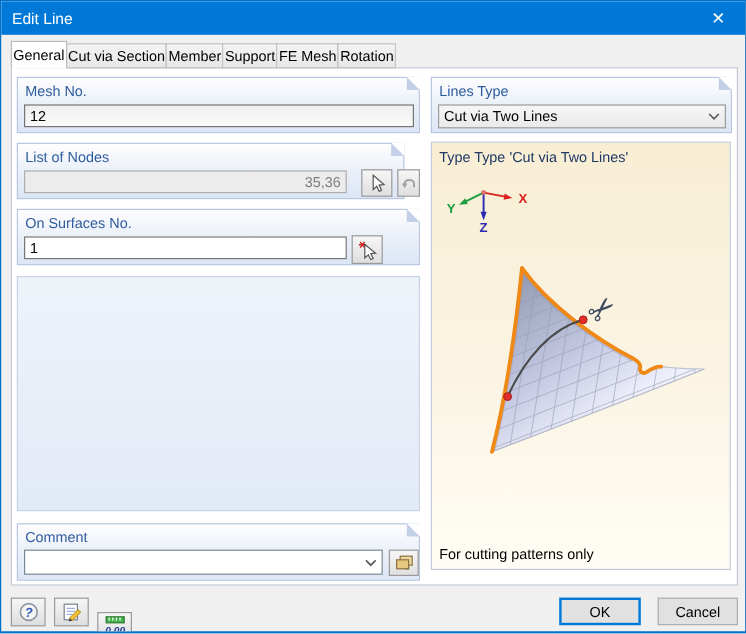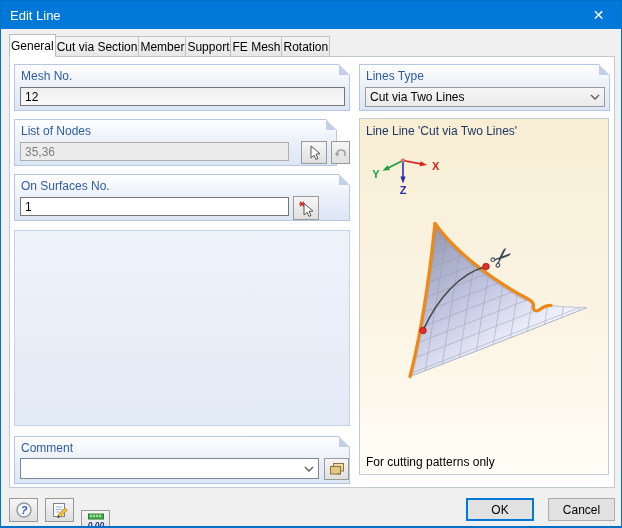--- a/index.html
+++ b/index.html
@@ -28,21 +28,21 @@
   .group{position:absolute;background:linear-gradient(#fefefe 0%,#ecf1f9 45%,#dce6f5 100%);
     border:1px solid #b7c6e1;}
   .group::before{content:"";position:absolute;top:-1px;right:-1px;width:0;height:0;
     border-bottom:11px solid #c3d0e8;border-right:11px solid transparent;}
   .group::after{content:"";position:absolute;top:-1px;right:-1px;width:0;height:0;
     border-top:11px solid #ffffff;border-left:11px solid transparent;}
   .group-label{position:absolute;left:6px;top:4px;color:#2e5c9e;}
   .field{position:absolute;height:19px;padding:1px 4px;font:inherit;}
   input.field{outline:none;}
   .field.ro{background:linear-gradient(#efefef,#fafafa);border:1px solid #767676;color:#000;}
-  .field.dis{background:#ececec;border:1px solid #aeaeae;color:#7e7e7e;}
+  .field.dis{background:#ececec;border:1px solid #aeaeae;color:#7e7e7e;text-align:right;}
   .field.edit{background:#fff;border:1px solid #767676;color:#000;}
   .mini-btn{position:absolute;background:linear-gradient(#f6f6f6,#dfdfdf);border:1px solid #9a9a9a;
     display:flex;align-items:center;justify-content:center;padding:0;}
   .combo{position:absolute;display:flex;align-items:center;padding:0 4px;height:21px;}
   .combo .chev{margin-left:auto;}
   .combo.style-sys{background:linear-gradient(#f6f6f6,#eaeaea);border:1px solid #9b9b9b;}
   .combo.style-edit{background:#fff;border:1px solid #7a8796;}
   .empty-panel{position:absolute;background:linear-gradient(#eef3fa,#e2eaf6);border:1px solid #c6d2e8;}
   
   .preview{position:absolute;left:349px;top:61px;width:250px;height:357px;
@@ -139,21 +139,21 @@
       <div class="group-label">Lines Type</div>
       <div class="combo style-sys" style="left:5px;top:22px;width:240px;height:20px;">
         <span>Cut via Two Lines</span>
         <svg class="chev" width="10" height="6" viewBox="0 0 10 6">
           <polyline points="1,1 5,5 9,1" fill="none" stroke="#5a5a5a" stroke-width="1.4"></polyline>
         </svg>
       </div>
     </div>
 
     <div class="preview">
-      <div class="preview-title">Line Line 'Cut via Two Lines'</div>
+      <div class="preview-title">Type Type 'Cut via Two Lines'</div>
 
       <svg class="scene" viewBox="0 0 248 354">
         <defs>
           <linearGradient id="surfGrad" gradientUnits="userSpaceOnUse" x1="72" y1="102" x2="175" y2="262">
             <stop offset="0" stop-color="#8f97ae"></stop>
             <stop offset="0.45" stop-color="#c3c7e2"></stop>
             <stop offset="0.75" stop-color="#eceefa"></stop>
             <stop offset="1" stop-color="#fdfdff"></stop>
           </linearGradient>
           <clipPath id="sailClip">

